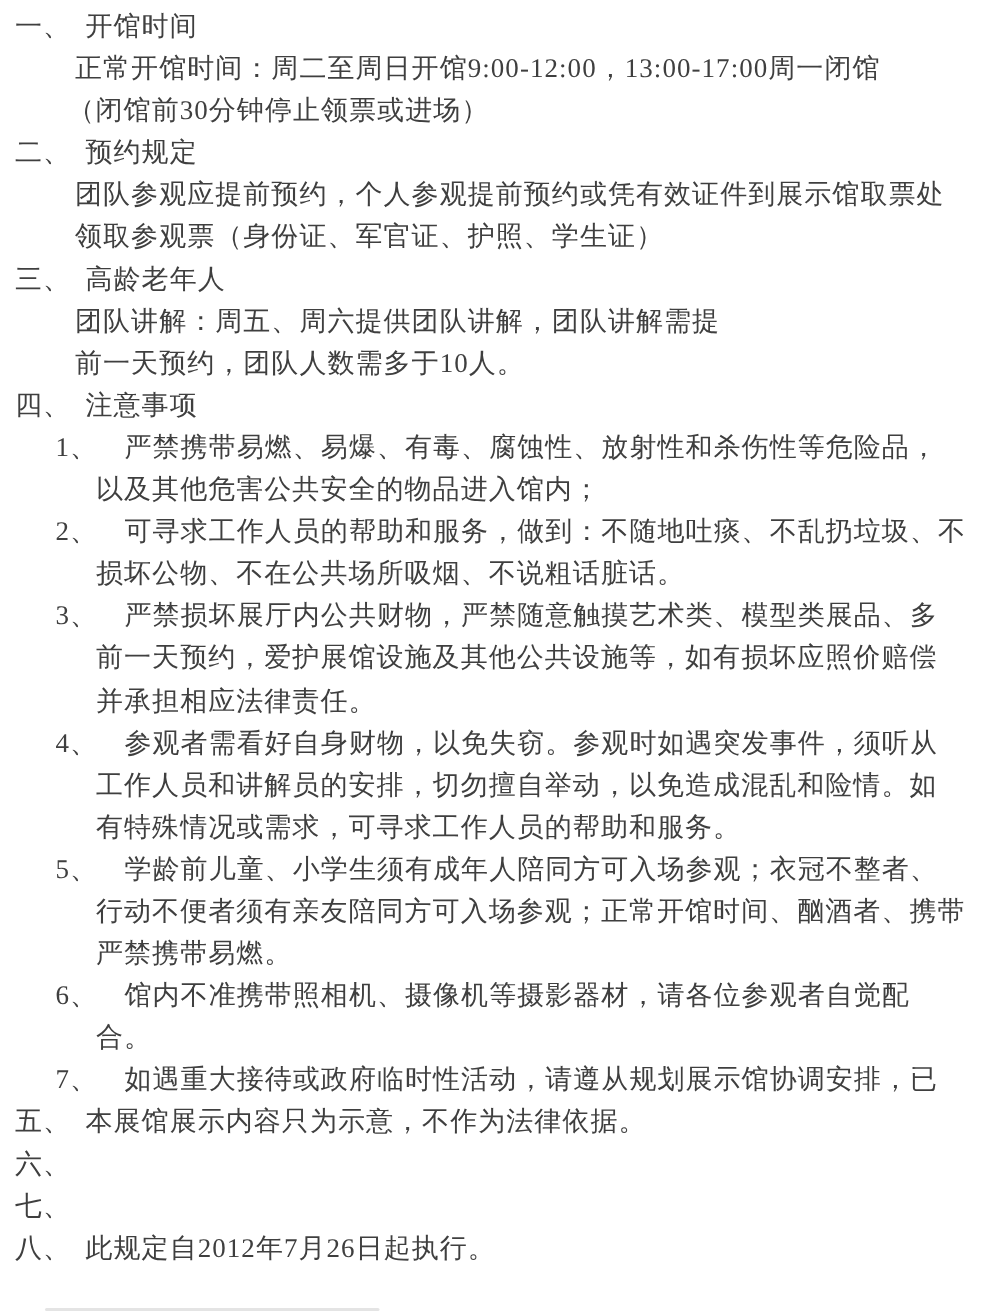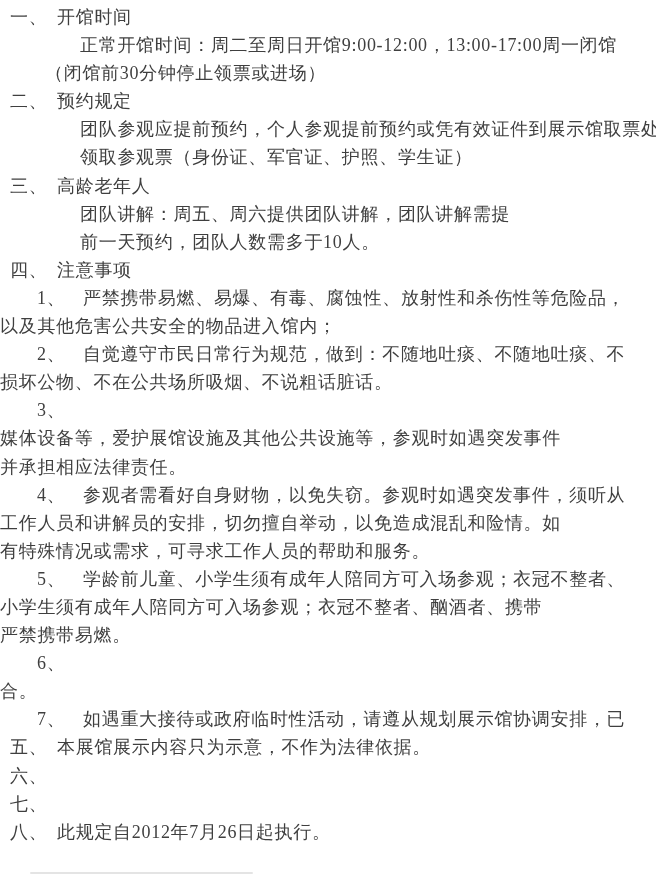--- a/index.html
+++ b/index.html
@@ -35,34 +35,35 @@
     display: inline-block;
     flex: 0 0 auto;
   }
   
   .h1 .num {
     margin-left: 10px;
     width: 47px;
   }
   
   .body {
-    padding-left: 80px;
+    padding-left: 50px;
   }
   
   .body-paren {
     padding-left: 45px;
     align-items: flex-end;
   }
   
   .sub .num {
     margin-left: 37px;
     width: 46px;
   }
   
   .sub-cont {
+    padding-left: 64px;
   }
   
   .bottom-artifact {
     position: absolute;
     left: 30px;
     top: 872px;
     width: 223px;
     height: 2px;
     background: #e4e4e4;
     border-radius: 1px;
@@ -108,56 +109,58 @@
     </div>
     <div class="line sub">
       <span class="num">1、</span>
       <span class="txt">严禁携带易燃、易爆、有毒、腐蚀性、放射性和杀伤性等危险品，</span>
     </div>
     <div class="line sub-cont">
       <span class="txt">以及其他危害公共安全的物品进入馆内；</span>
     </div>
     <div class="line sub">
       <span class="num">2、</span>
-      <span class="txt">自觉遵守市民日常行为规范，做到：不随地吐痰、不随地吐痰、不</span>
+      <span class="txt">可寻求工作人员的帮助和服务，做到：不随地吐痰、不乱扔垃圾、不</span>
     </div>
     <div class="line sub-cont">
       <span class="txt">损坏公物、不在公共场所吸烟、不说粗话脏话。</span>
     </div>
     <div class="line sub">
       <span class="num">3、</span>
+      <span class="txt">严禁损坏展厅内公共财物，严禁随意触摸艺术类、模型类展品、多</span>
     </div>
     <div class="line sub-cont">
-      <span class="txt">媒体设备等，爱护展馆设施及其他公共设施等，参观时如遇突发事件</span>
+      <span class="txt">前一天预约，爱护展馆设施及其他公共设施等，如有损坏应照价赔偿</span>
     </div>
     <div class="line sub-cont">
       <span class="txt">并承担相应法律责任。</span>
     </div>
     <div class="line sub">
       <span class="num">4、</span>
       <span class="txt">参观者需看好自身财物，以免失窃。参观时如遇突发事件，须听从</span>
     </div>
     <div class="line sub-cont">
       <span class="txt">工作人员和讲解员的安排，切勿擅自举动，以免造成混乱和险情。如</span>
     </div>
     <div class="line sub-cont">
       <span class="txt">有特殊情况或需求，可寻求工作人员的帮助和服务。</span>
     </div>
     <div class="line sub">
       <span class="num">5、</span>
       <span class="txt">学龄前儿童、小学生须有成年人陪同方可入场参观；衣冠不整者、</span>
     </div>
     <div class="line sub-cont">
-      <span class="txt">小学生须有成年人陪同方可入场参观；衣冠不整者、酗酒者、携带</span>
+      <span class="txt">行动不便者须有亲友陪同方可入场参观；正常开馆时间、酗酒者、携带</span>
     </div>
     <div class="line sub-cont">
       <span class="txt">严禁携带易燃。</span>
     </div>
     <div class="line sub">
       <span class="num">6、</span>
+      <span class="txt">馆内不准携带照相机、摄像机等摄影器材，请各位参观者自觉配</span>
     </div>
     <div class="line sub-cont">
       <span class="txt">合。</span>
     </div>
     <div class="line sub">
       <span class="num">7、</span>
       <span class="txt">如遇重大接待或政府临时性活动，请遵从规划展示馆协调安排，已</span>
     </div>
     <div class="line h1">
       <span class="num">五、</span>

